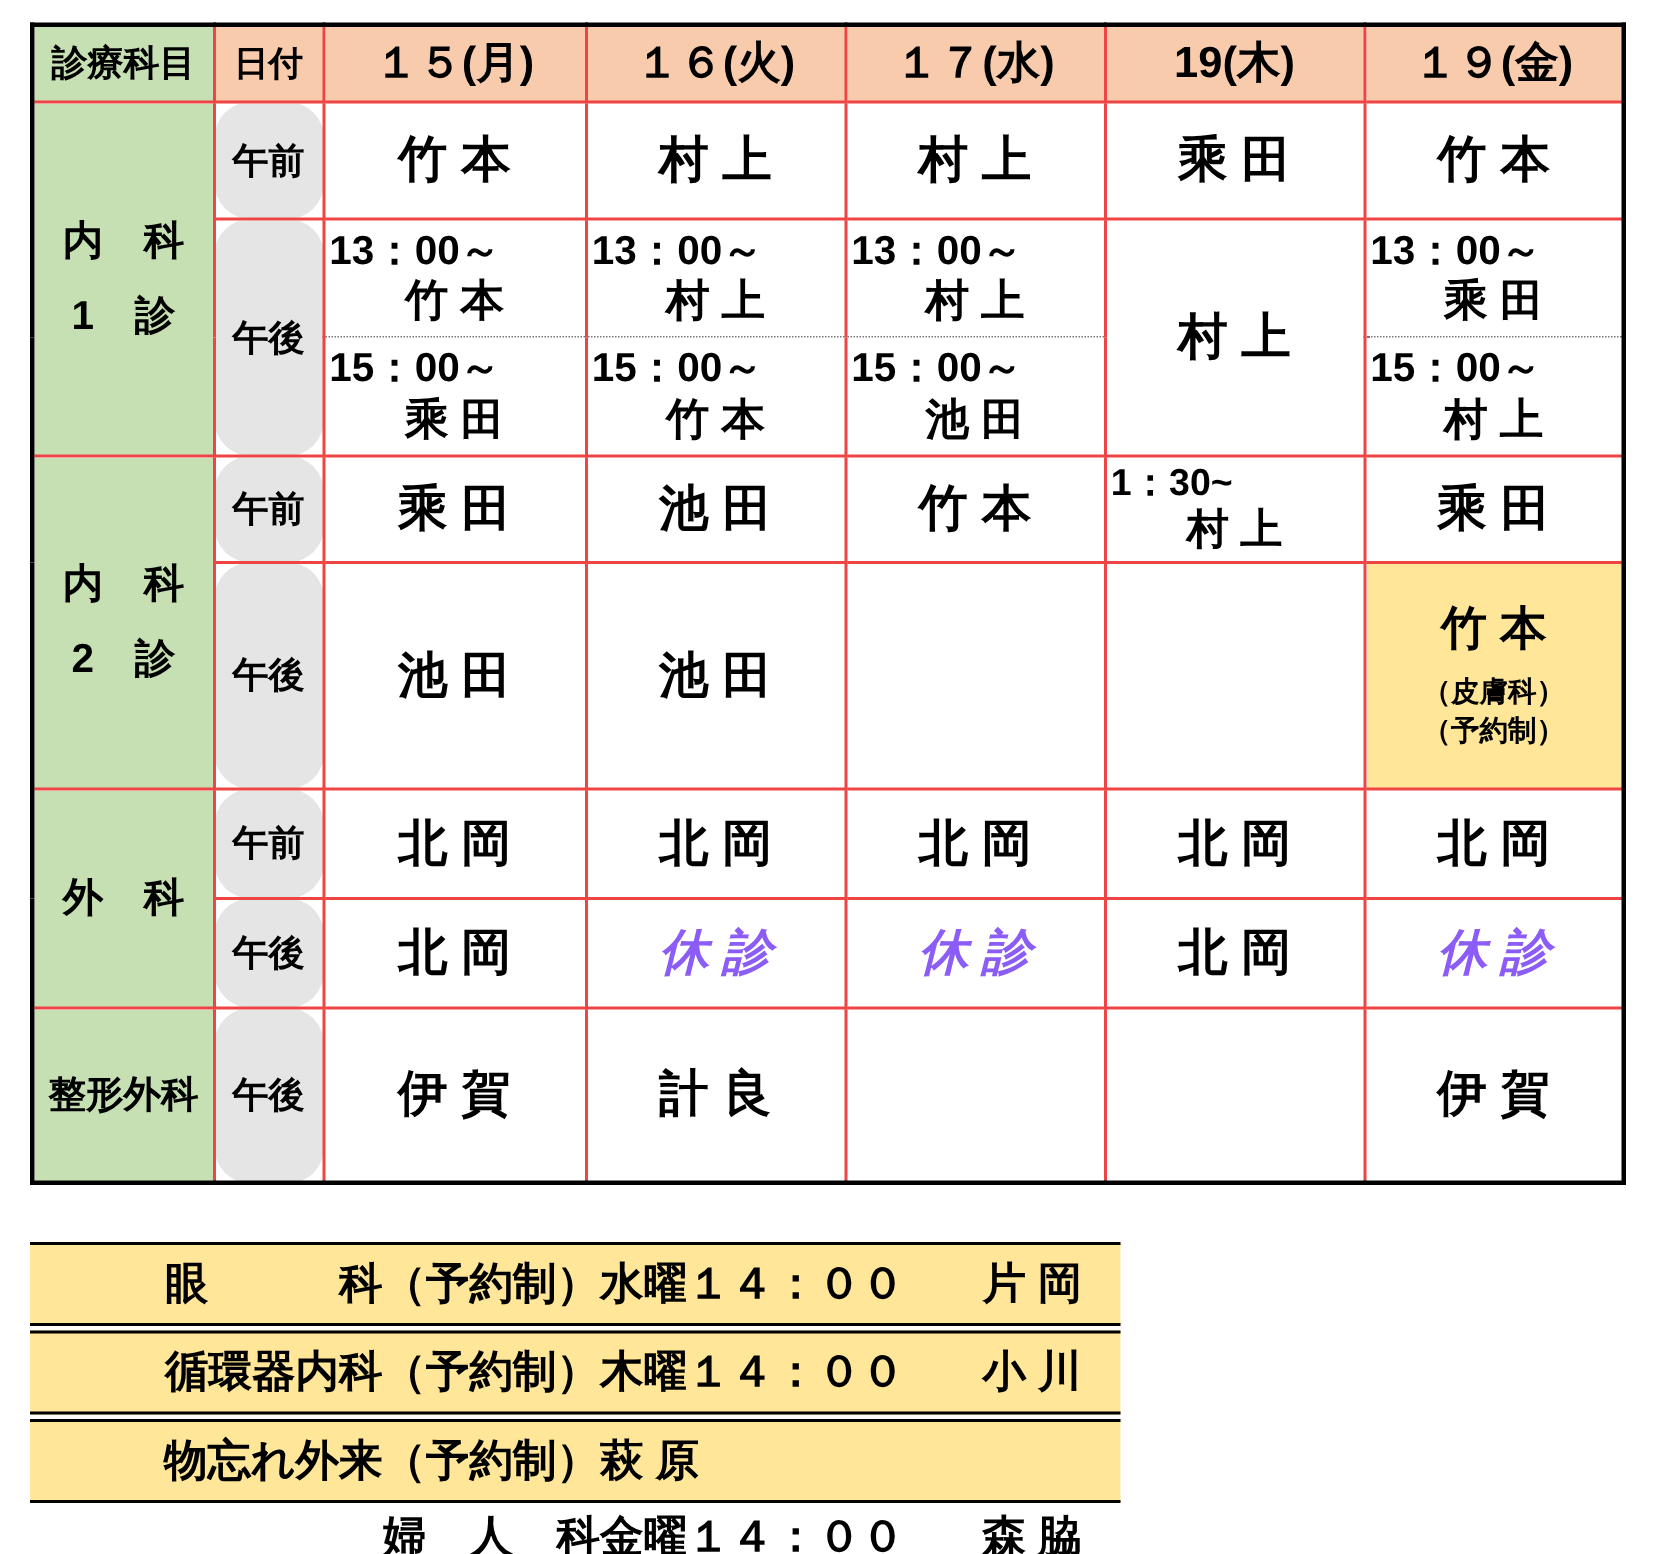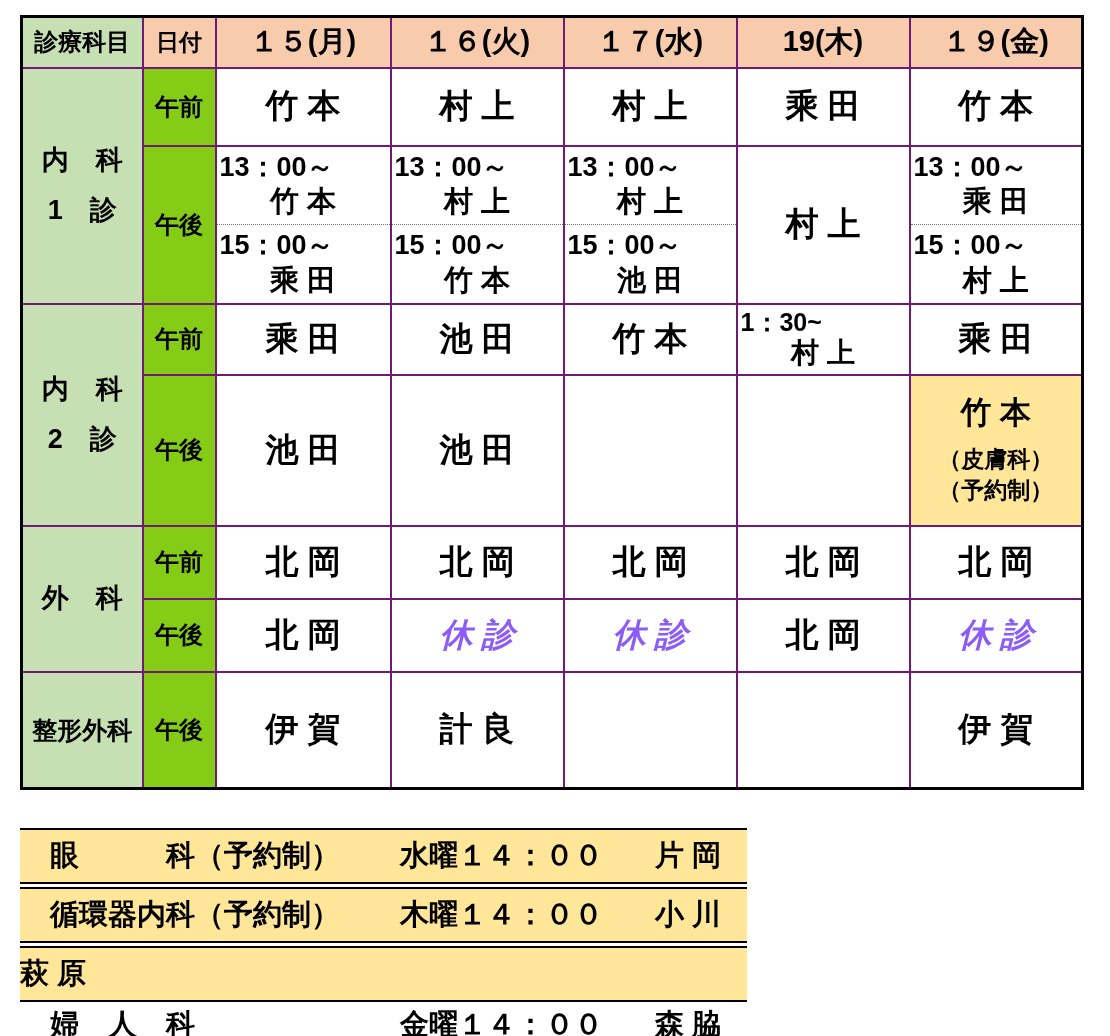--- a/index.html
+++ b/index.html
@@ -9,54 +9,54 @@
     font-weight:bold;color:#000;
     -webkit-font-smoothing:antialiased;
   }
   
   table.sched{
     position:absolute;left:20px;top:15px;
     border-collapse:collapse;table-layout:fixed;
     border:3px solid #000;
   }
   table.sched td,table.sched th{
-    border:2px solid #701a75;
+    border:2px solid #ef4444;
     padding:0;text-align:center;vertical-align:middle;overflow:hidden;
     font-weight:bold;
   }
   .green{background:#c6e0b4;}
   .peach{background:#f8cbad;margin-left:48px;}
   .ylw{background:#ffe699;}
   .red{color:#8b5cf6;font-style:italic;}
   .corner{font-size:24px;}
   .date-h{font-size:23px;}
   .day-h{font-size:29px;}
-  .period{font-size:24px;background:#84cc16;}
+  .period{font-size:24px;background:#e5e5e5;border-radius:24px;}
   .sec{font-size:27px;line-height:1.85;}
   .sec4{font-size:25px;line-height:1.2;}
   .name{font-size:33px;background:#fff;}
   td.split{background:#fff;}
   td.split .t{font-size:27px;text-align:left;line-height:1.2;padding-left:3px;}
   td.split .n{font-size:29px;line-height:1.25;}
   td.mini .t{font-size:25px;line-height:1.1;}
   td.mini .n{font-size:28px;line-height:1.15;}
   .dot-b{border-bottom:1px dotted #777 !important;}
   .dot-t{border-top:1px dotted #777 !important;}
   td.ylw .n{font-size:31px;line-height:1.2;margin-bottom:12px;}
-  td.ylw .sub{font-size:23px;line-height:1.35;}
+  td.ylw .sub{font-size:19px;line-height:1.35;}
   
   .clinics{position:absolute;left:20px;top:828px;width:727px;}
   .clinic-row{
     display:flex;align-items:center;
     box-sizing:border-box;height:56px;margin-bottom:3px;
     font-size:29px;
   }
   .clinic-row.hl{background:#ffe699;border-top:2px solid #000;border-bottom:2px solid #000;}
   .clinic-row.plain{background:#ffffff;height:40px;margin-bottom:0;}
-  .clinic-row .dept{box-sizing:border-box;width:380px;padding-left:30px;text-align:left;white-space:nowrap;}
+  .clinic-row .dept{box-sizing:border-box;width:380px;padding-left:30px;text-align:right;white-space:nowrap;}
   .clinic-row .time{box-sizing:border-box;width:255px;text-align:left;white-space:nowrap;font-family:Liberation Mono, monospace;}
   .clinic-row .doctor{text-align:left;white-space:nowrap;}
 </style>
 </head>
 <body>
 
 <table class="sched">
   <colgroup>
     <col style="width:121px">
       <col style="width:73px">
@@ -196,20 +196,21 @@
     <span class="dept">眼　　　科（予約制）</span>
     <span class="time">水曜１４：００</span>
     <span class="doctor">片 岡</span>
   </div>
   <div class="clinic-row hl">
     <span class="dept">循環器内科（予約制）</span>
     <span class="time">木曜１４：００</span>
     <span class="doctor">小 川</span>
   </div>
   <div class="clinic-row hl">
+    <span class="dept">物忘れ外来（予約制）</span>
     <span class="doctor">萩 原</span>
   </div>
   <div class="clinic-row plain">
     <span class="dept">婦　人　科</span>
     <span class="time">金曜１４：００</span>
     <span class="doctor">森 脇</span>
   </div>
 </div>
 
 </body></html>

